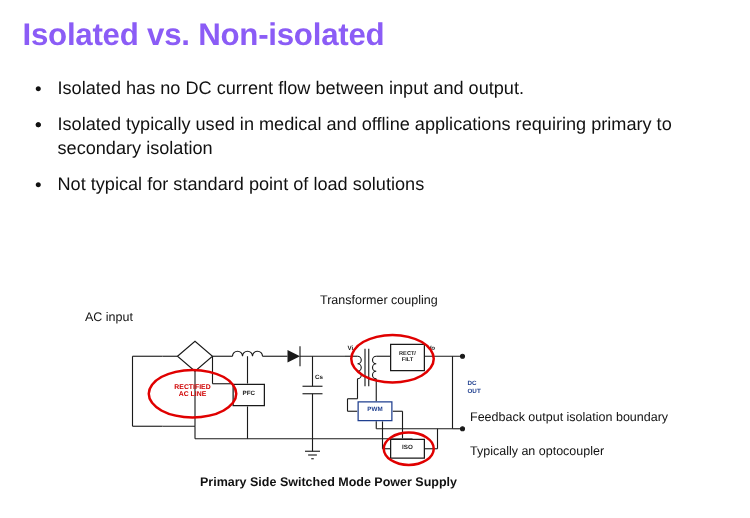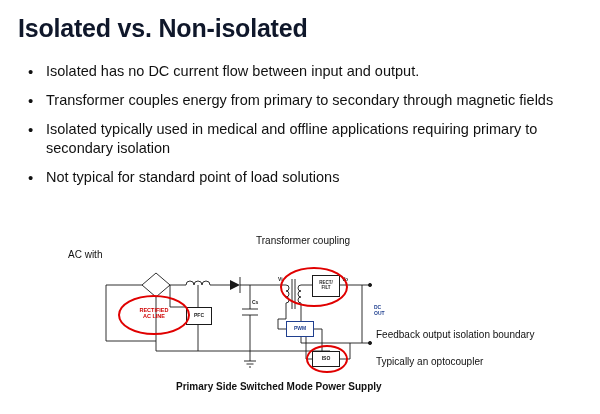--- a/index.html
+++ b/index.html
@@ -19,21 +19,21 @@
     left: 0; top: 0;
     width: 600px;
     height: 414px;
   }
   .title {
     position: absolute;
     left: 18px;
     top: 14px;
     font-size: 25px;
     font-weight: bold;
-    color: #0f172a;
+    color: #8b5cf6;
     letter-spacing: -0.2px;
   }
   .bullets {
     position: absolute;
     left: 24px;
     top: 62px;
     width: 548px;
   }
   .bullet {
     position: relative;
@@ -135,40 +135,39 @@
 
   <div class="title">Isolated vs. Non-isolated</div>
 
   <div class="bullets">
     <div class="bullet">
       <span class="dot">•</span>
       <span>Isolated has no DC current flow between input and output.</span>
     </div>
     <div class="bullet">
       <span class="dot">•</span>
-      <span>Transformer couples energy from primary to secondary through magnetic fields</span>
     </div>
     <div class="bullet">
       <span class="dot">•</span>
       <span>Isolated typically used in medical and offline  applications requiring primary to secondary isolation</span>
     </div>
     <div class="bullet">
       <span class="dot">•</span>
       <span>Not typical for standard point of load solutions</span>
     </div>
   </div>
 
   <div class="figure">
 
-    <div class="fig-label" style="left:8px; top:14px;">AC with</div>
+    <div class="fig-label" style="left:8px; top:14px;">AC input</div>
     <div class="fig-label" style="left:196px; top:0px;">Transformer coupling</div>
     <div class="fig-label" style="left:316px; top:94px;">Feedback output isolation boundary</div>
     <div class="fig-label" style="left:316px; top:121px;">Typically an optocoupler</div>
 
-    <div class="fig-caption" style="left:116px; top:146px; width:161px;">Primary Side Switched Mode Power Supply</div>
+    <div class="fig-caption" style="left:100px; top:146px; width:161px;">Primary Side Switched Mode Power Supply</div>
 
     <div class="schem">
 
       <svg class="overlay" viewBox="0 0 300 110">
         <g stroke="#1a1a1a" stroke-width="0.9" fill="none">
 
           <line x1="6" y1="22" x2="6" y2="78"></line>
           <line x1="6" y1="22" x2="30" y2="22"></line>
           <line x1="6" y1="78" x2="30" y2="78"></line>
 

